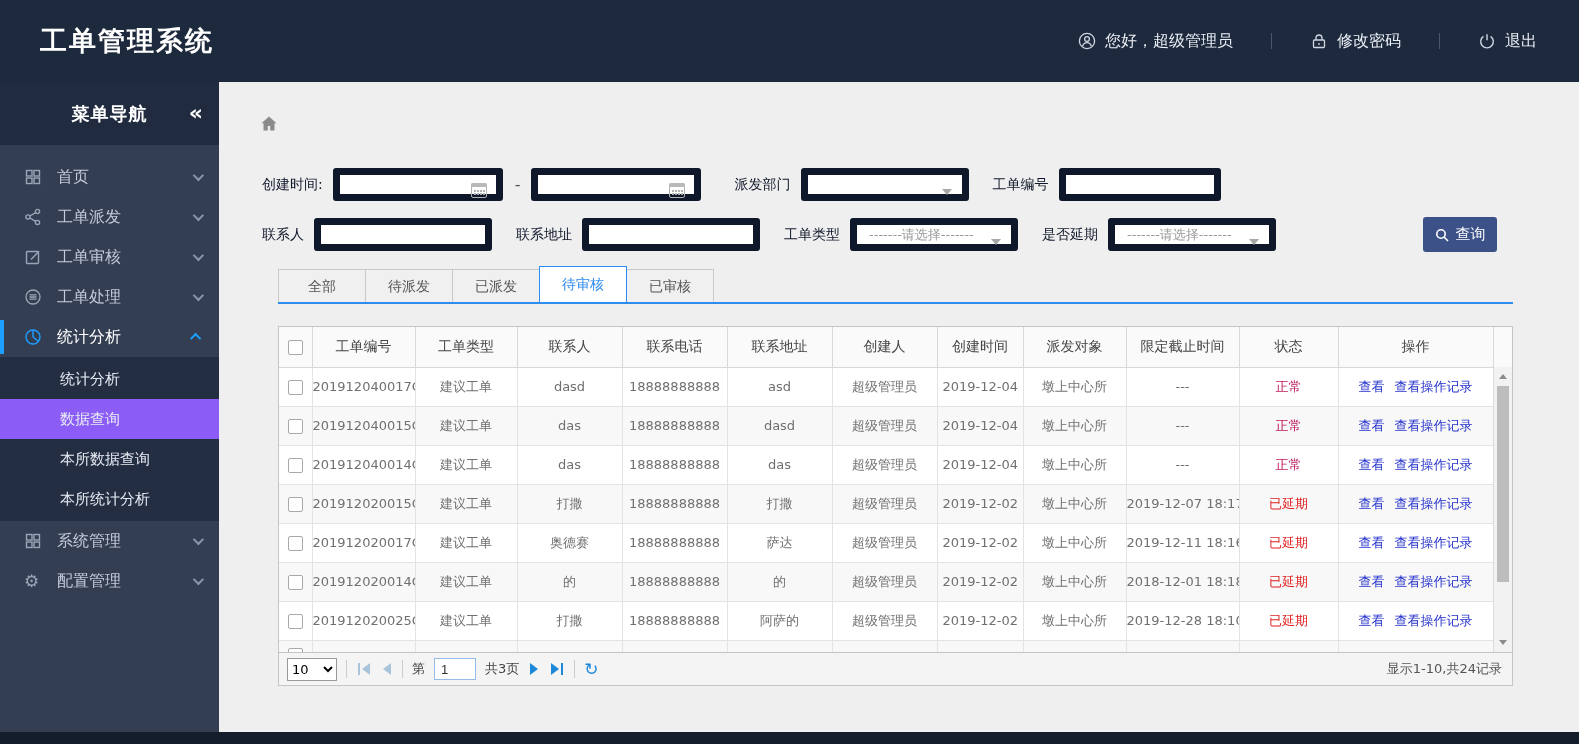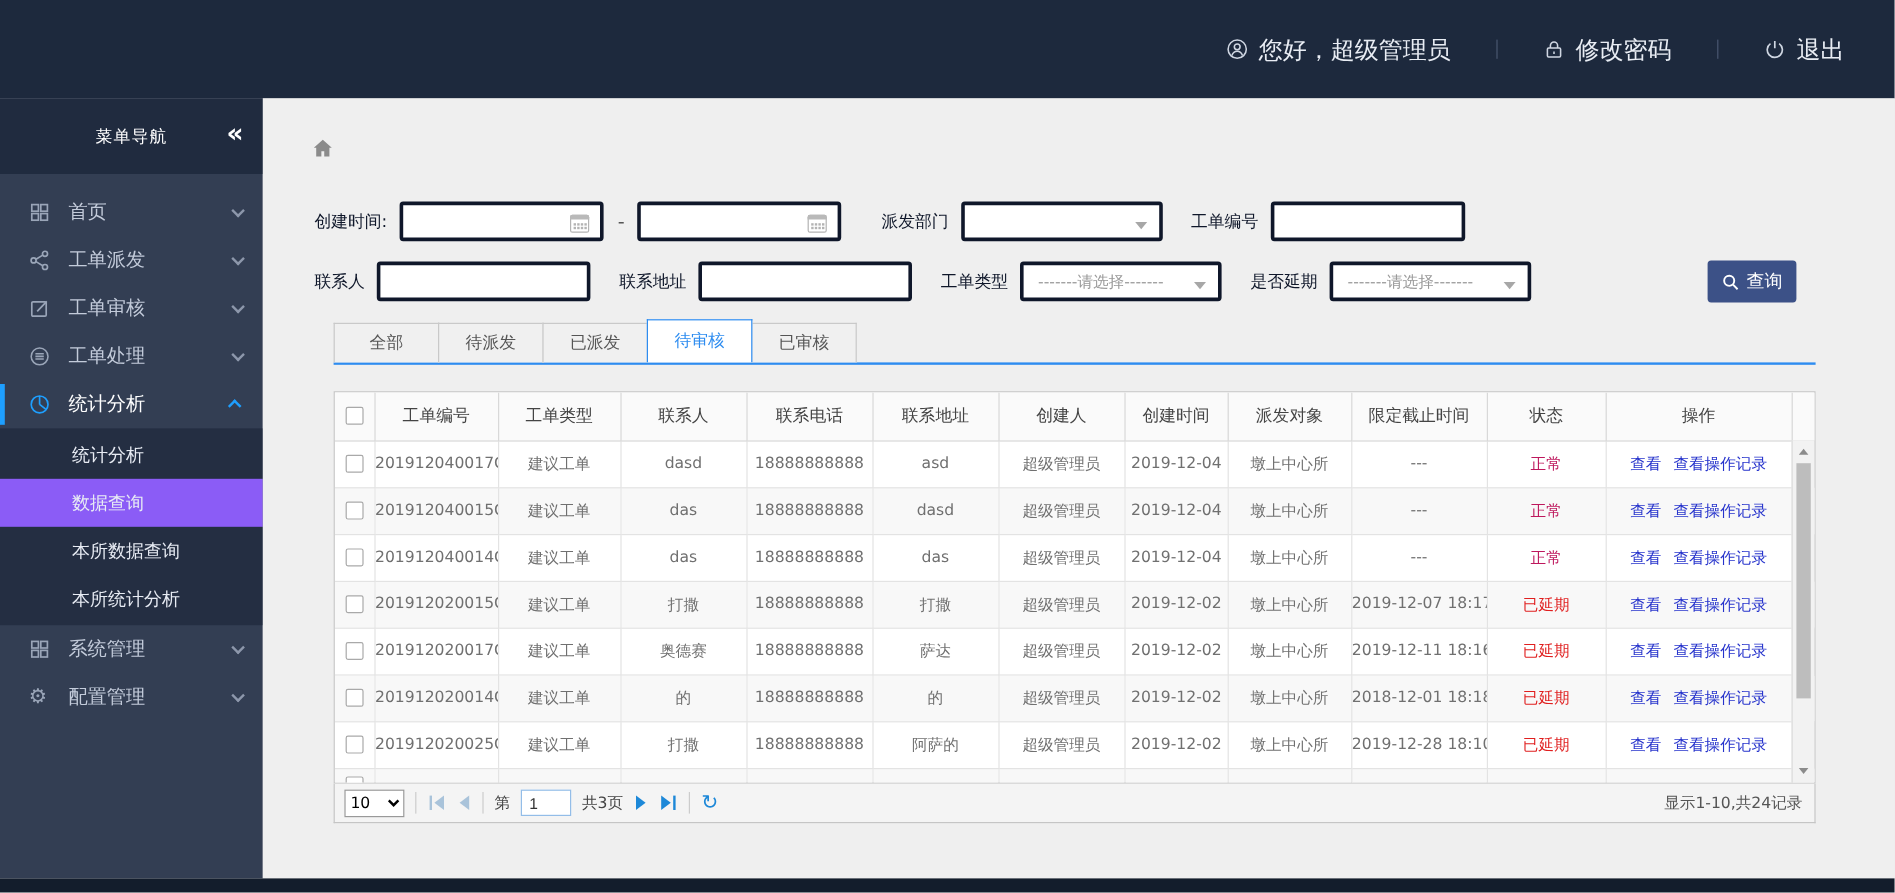--- a/index.html
+++ b/index.html
@@ -3,32 +3,32 @@
 <meta charset="utf-8">
 <style>
   * { margin:0; padding:0; box-sizing:border-box; }
   html,body { background:#e9e9e9; }
   body { font-family:"DejaVu Sans","Liberation Sans",sans-serif; }
   .app { position:relative; width:1579px; height:744px; background:#efefef; overflow:hidden; }
 
   
   .topbar { height:82px; background:#1d293d; display:flex; align-items:center; padding:0 42px 0 40px; }
   .app-title { color:#fff; font-size:27px; font-weight:bold; letter-spacing:2px; }
-  .topbar-right { margin-left:auto; display:flex; align-items:center; gap:38px; color:#e9edf4; font-size:20px; }
+  .topbar-right { margin-left:auto; display:flex; align-items:center; gap:38px; color:#e9edf4; font-size:16px; }
   .tb-item { display:flex; align-items:center; gap:9px; cursor:pointer; }
   .tb-icon { display:inline-flex; width:18px; height:18px; color:#cfd6e2; }
   .tb-icon svg { width:18px; height:18px; }
   .tb-div { width:1px; height:16px; background:#4a5670; }
 
   .body { display:flex; height:650px; }
 
   
   .sidebar { width:219px; background:#333e53; flex:0 0 219px; }
   .sidebar-head { position:relative; height:63px; background:#202b3f; display:flex; align-items:center; justify-content:center; }
-  .sidebar-title { color:#fff; font-size:14px; font-weight:normal; letter-spacing:1px; }
+  .sidebar-title { color:#fff; font-size:18px; font-weight:bold; letter-spacing:1px; }
   .collapse { position:absolute; right:18px; top:50%; transform:translateY(-58%); color:#fff; font-size:22px; font-weight:bold; cursor:pointer; letter-spacing:-2px; }
   .menu { padding-top:12px; }
   .menu-item { position:relative; height:40px; display:flex; align-items:center; gap:15px; padding:0 18px 0 24px; color:#c3cbda; font-size:16px; cursor:pointer; }
   .menu-item .mi-icon { display:inline-flex; width:18px; height:18px; color:#9aa5b8; }
   .menu-item .mi-icon svg { width:18px; height:18px; }
   .menu-item.active { color:#fff; }
   .menu-item.active::before { content:""; position:absolute; left:0; top:3px; bottom:3px; width:4px; background:#1e9fff; }
   .menu-item.active .mi-icon, .menu-item.active .chev { color:#1e9fff; }
   .chev { margin-left:auto; width:8px; height:8px; border-right:2px solid currentColor; border-bottom:2px solid currentColor; transform:rotate(45deg) translateY(-2px); color:#8d97ab; }
   .chev.up { transform:rotate(-135deg) translateY(-2px); }
@@ -39,21 +39,21 @@
 
   
   .main { flex:1; position:relative; background:#efefef; }
   .breadcrumb { padding:32px 0 0 40px; height:58px; }
   .home { display:inline-flex; width:20px; height:20px; color:#8b8b8b; cursor:pointer; }
   .home svg { width:20px; height:20px; }
 
   .filters { margin:28px 66px 0 43px; position:relative; }
   .frow { display:flex; align-items:center; margin-bottom:16px; }
   .frow label { font-size:14px; color:#0f172a; margin-right:10px; white-space:nowrap; }
-  .inp { height:33px; border:3px solid #0f172a; border-radius:3px; background:#fff;text-align:center; }
+  .inp { height:33px; border:7px solid #0f172a; border-radius:3px; background:#fff;text-align:center; }
   .date { position:relative; width:170px; margin-right:10px; }
   .cal { position:absolute; right:9px; top:8px; width:16px; height:15px; border:1px solid #b3b3b3; border-radius:2px; }
   .cal::before { content:""; position:absolute; left:-1px; right:-1px; top:-1px; height:4px; background:#b9b9b9; border-radius:2px 2px 0 0; }
   .cal::after { content:""; position:absolute; left:2px; top:6px; width:2px; height:2px; background:#b3b3b3;
       box-shadow:3px 0 #b3b3b3,6px 0 #b3b3b3,9px 0 #b3b3b3,0 3px #b3b3b3,3px 3px #b3b3b3,6px 3px #b3b3b3,9px 3px #b3b3b3; }
   .dash { margin:0 10px 0 2px; color:#555; }
   .select { position:relative; width:168px; display:flex; align-items:center; padding:0 26px 0 12px; cursor:pointer; }
   .select .ph { font-size:13px; color:#999; white-space:nowrap; overflow:hidden; }
   .caret { position:absolute; right:10px; top:14px; width:0; height:0; border-left:5px solid transparent; border-right:5px solid transparent; border-top:6px solid #a7a7a7; }
   .text { width:162px; padding:0 10px; font-size:14px; color:#333; outline:none; }
@@ -108,20 +108,21 @@
   .psummary { margin-left:auto; font-size:13px; color:#555; }
 
   .footbar { position:absolute; left:0; bottom:0; width:100%; height:12px; background:#131d2c; }
 </style>
 </head>
 <body>
 
 <div class="app">
 
   <header class="topbar">
+    <div class="app-title">工单管理系统</div>
     <div class="topbar-right">
       <div class="tb-item">
         <span class="tb-icon">
           <svg viewBox="0 0 18 18" fill="none" stroke="currentColor" stroke-width="1.3">
               <circle cx="9" cy="9" r="7.6"></circle>
               <circle cx="9" cy="7" r="2.4"></circle>
               <path d="M4.6 14.2c.8-2.4 2.4-3.5 4.4-3.5s3.6 1.1 4.4 3.5"></path>
             </svg>
         </span>
         <span>您好，超级管理员</span>

